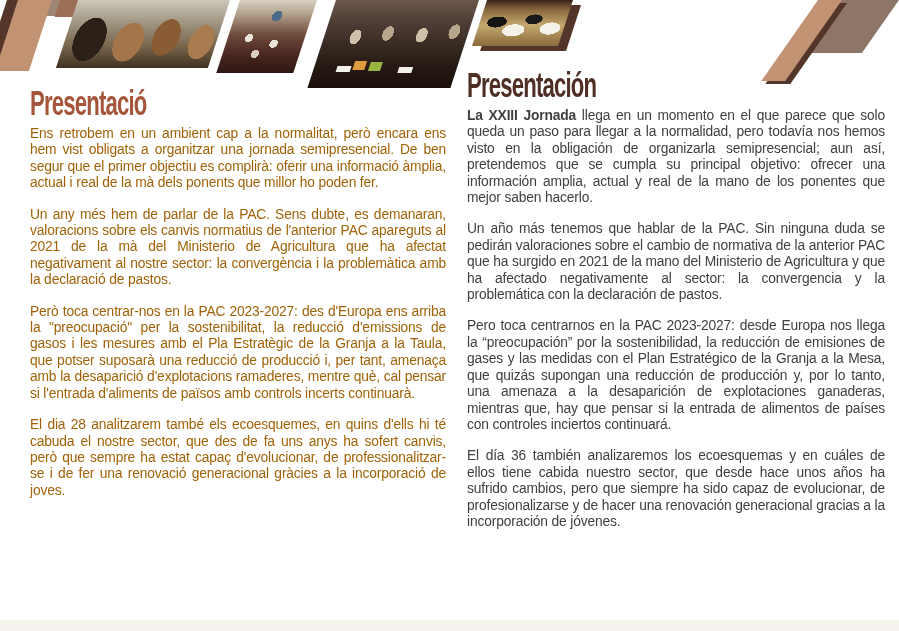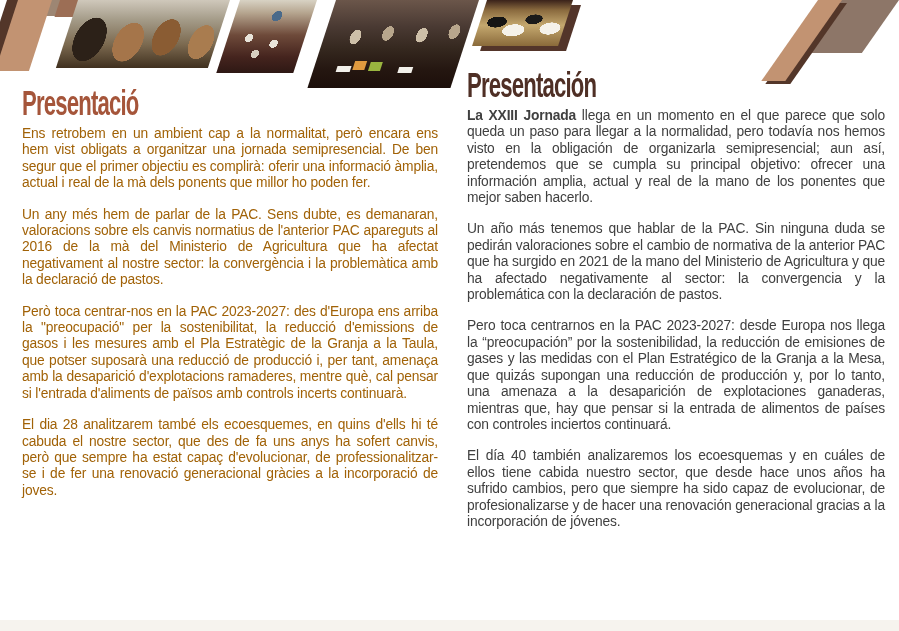--- a/index.html
+++ b/index.html
@@ -53,21 +53,21 @@
       radial-gradient(ellipse 17px 10px at 84% 62%, #f5f2ea 0 60%, rgba(0,0,0,0) 61%),
       linear-gradient(180deg,#3a221a 0%,#8a6a3e 22%,#c4a86f 55%,#8a6a3a 100%);}
   .shadow-calves{left:495px;top:5px;width:86px;height:46px;background:#53352a;z-index:3;}
 
   .deco-taupe-r{left:828px;width:71px;height:53px;background:#8d7668;z-index:1;}
   .deco-dark-r {left:822px;top:3px;width:25px;height:81px;background:#533629;z-index:2;}
   .deco-tan-r  {left:818px;width:24px;height:81px;background:#c29372;z-index:3;}
 
   
   .column{position:absolute;}
-  #col-left {left:22px; top:93px; width:416px;}
+  #col-left {left:30px; top:93px; width:416px;}
   #col-right{left:467px;top:75px; width:418px;}
   .title{
     display:inline-block;
     font-weight:700;
     font-size:27px;
     line-height:30px;
     letter-spacing:-1px;
     transform:scale(0.82,1.28);
     transform-origin:left bottom;
     margin:0 0 3px 0;
@@ -109,30 +109,30 @@
 
     <div class="par-steep deco-taupe-r"></div>
     <div class="par-steep deco-dark-r"></div>
     <div class="par-steep deco-tan-r"></div>
   </div>
 
   <div id="col-left" class="column" lang="ca">
     <h1 class="title">Presentació</h1>
     <div class="body">
       <p>Ens retrobem en un ambient cap a la normalitat, però encara ens hem vist obligats a organitzar una jornada semipresencial. De ben segur que el primer objectiu es complirà: oferir una informació àmplia, actual i real de la mà dels ponents que millor ho poden fer.</p>
-      <p>Un any més hem de parlar de la PAC. Sens dubte, es demanaran, valoracions sobre els canvis normatius de l'anterior PAC apareguts al 2016 de la mà del Ministerio de Agricultura que ha afectat negativament al nostre sector: la convergència i la problemàtica amb la declaració de pastos.</p>
+      <p>Un any més hem de parlar de la PAC. Sens dubte, es demanaran, valoracions sobre els canvis normatius de l'anterior PAC apareguts al 2021 de la mà del Ministerio de Agricultura que ha afectat negativament al nostre sector: la convergència i la problemàtica amb la declaració de pastos.</p>
       <p>Però toca centrar-nos en la PAC 2023-2027: des d'Europa ens arriba la "preocupació" per la sostenibilitat, la reducció d'emissions de gasos i les mesures amb el Pla Estratègic de la Granja a la Taula, que potser suposarà una reducció de producció i, per tant, amenaça amb la desaparició d'explotacions ramaderes, mentre què, cal pensar si l'entrada d'aliments de països amb controls incerts continuarà.</p>
       <p>El dia 28 analitzarem també els ecoesquemes, en quins d'ells hi té cabuda el nostre sector, que des de fa uns anys ha sofert canvis, però que sempre ha estat capaç d'evolucionar, de professionalitzar-se i de fer una renovació generacional gràcies a la incorporació de joves.</p>
     </div>
   </div>
 
   <div id="col-right" class="column" lang="es">
     <h1 class="title">Presentación</h1>
     <div class="body">
       <p><strong class="lead">La XXIII Jornada</strong><span> llega en un momento en el que parece que solo queda un paso para llegar a la normalidad, pero todavía nos hemos visto en la obligación de organizarla semipresencial; aun así, pretendemos que se cumpla su principal objetivo: ofrecer una información amplia, actual y real de la mano de los ponentes que mejor saben hacerlo.</span></p>
       <p>Un año más tenemos que hablar de la PAC. Sin ninguna duda se pedirán valoraciones sobre el cambio de normativa de la anterior PAC que ha surgido en 2021 de la mano del Ministerio de Agricultura y que ha afectado negativamente al sector: la convergencia y la problemática con la declaración de pastos.</p>
       <p>Pero toca centrarnos en la PAC 2023-2027: desde Europa nos llega la “preocupación” por la sostenibilidad, la reducción de emisiones de gases y las medidas con el Plan Estratégico de la Granja a la Mesa, que quizás supongan una reducción de producción y, por lo tanto, una amenaza a la desaparición de explotaciones ganaderas, mientras que, hay que pensar si la entrada de alimentos de países con controles inciertos continuará.</p>
-      <p>El día 40 también analizaremos los ecoesquemas y en cuáles de ellos tiene cabida nuestro sector, que desde hace unos años ha sufrido cambios, pero que siempre ha sido capaz de evolucionar, de profesionalizarse y de hacer una renovación generacional gracias a la incorporación de jóvenes.</p>
+      <p>El día 36 también analizaremos los ecoesquemas y en cuáles de ellos tiene cabida nuestro sector, que desde hace unos años ha sufrido cambios, pero que siempre ha sido capaz de evolucionar, de profesionalizarse y de hacer una renovación generacional gracias a la incorporación de jóvenes.</p>
     </div>
   </div>
 
   <div id="footer-strip"></div>
 </div>
 
 </body></html>

